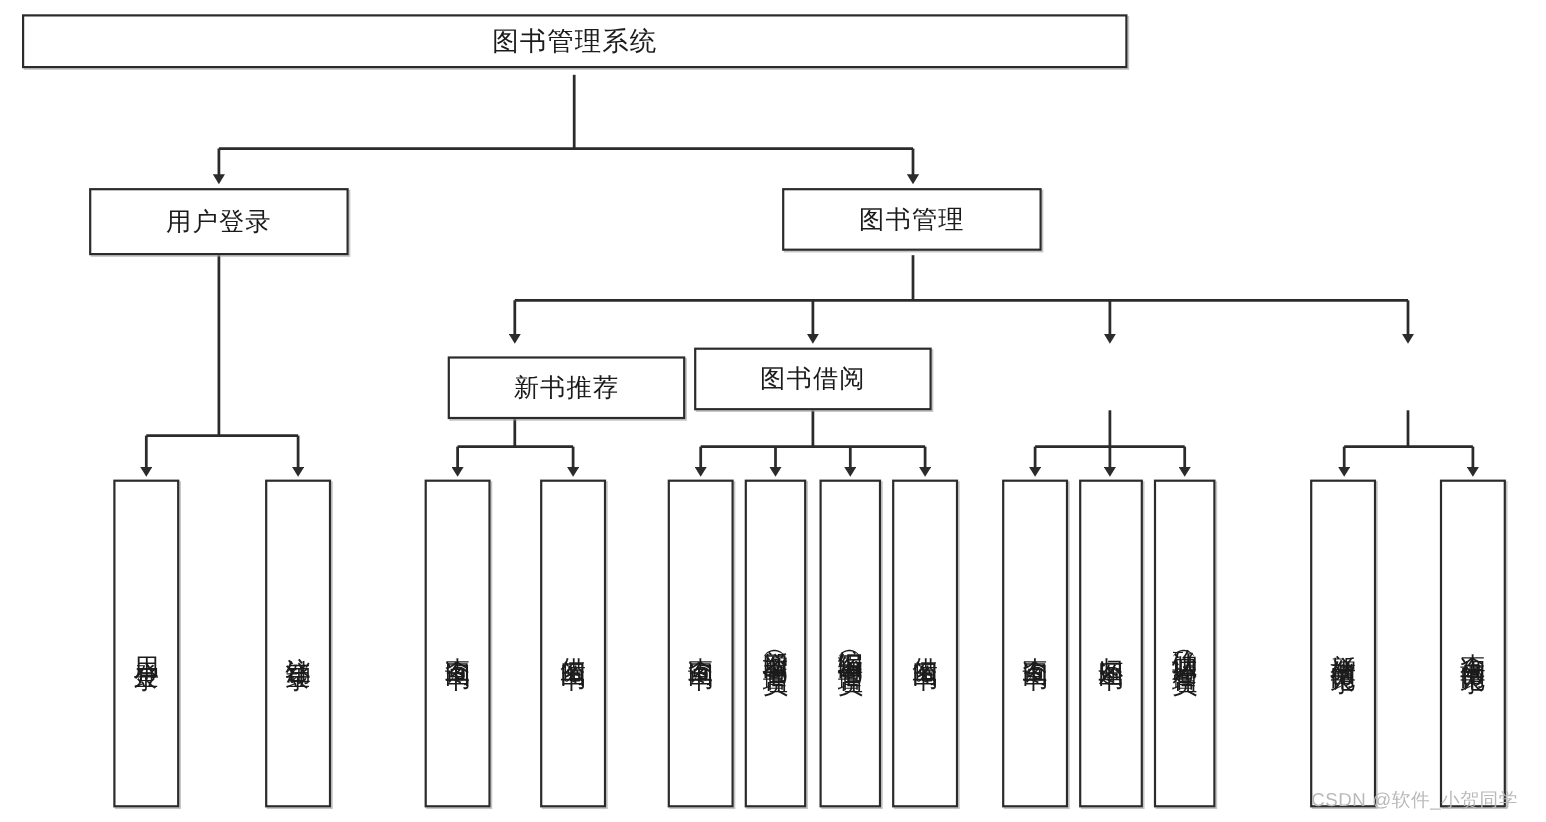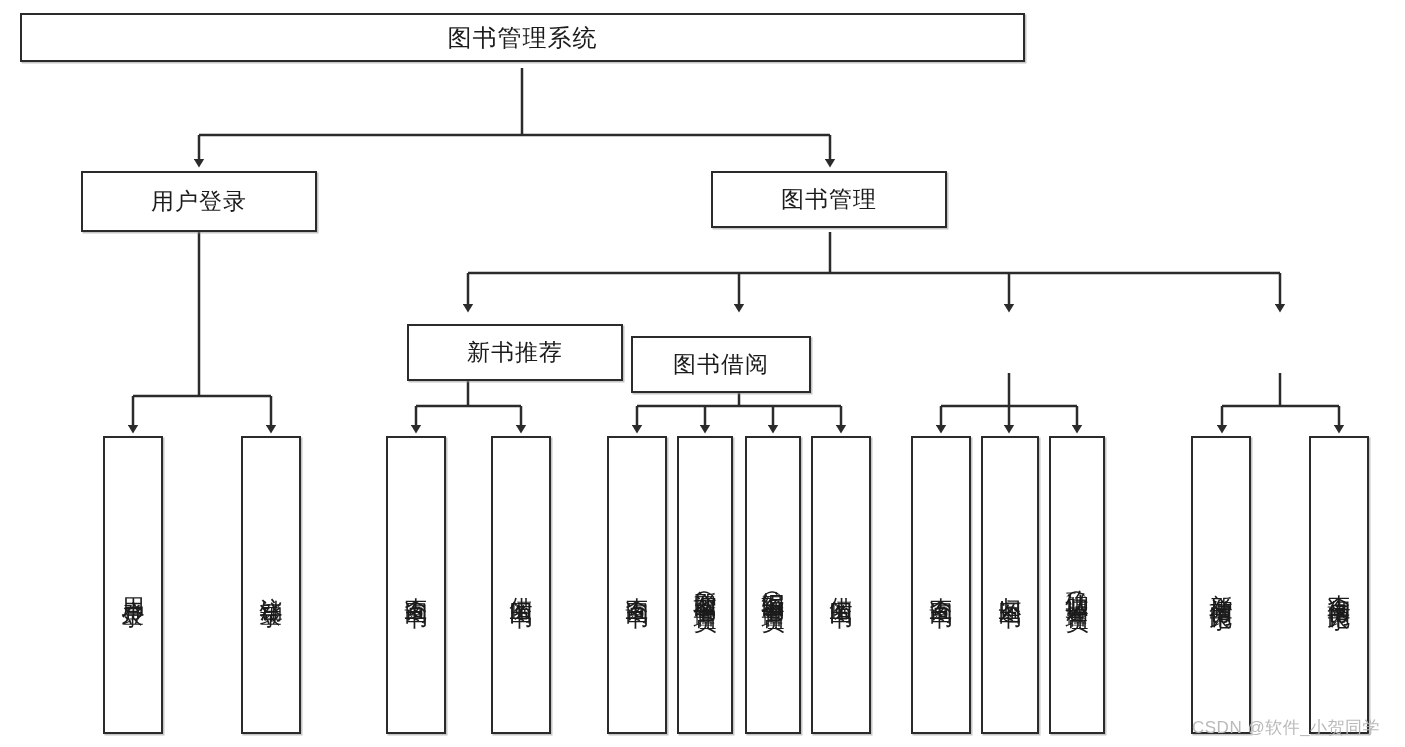--- a/index.html
+++ b/index.html
@@ -130,21 +130,21 @@
   <div class="node" style="left:81px; top:171px; width:236px; height:61px;">
     <span class="label">用户登录</span>
   </div>
   <div class="node" style="left:711px; top:171px; width:236px; height:57px;">
     <span class="label">图书管理</span>
   </div>
 
   <div class="node" style="left:361px; top:324px; width:216px; height:57px;margin-left:46px;">
     <span class="label">新书推荐</span>
   </div>
-  <div class="node" style="left:631px; top:336px; width:180px; height:57px;">
+  <div class="node" style="left:631px; top:316px; width:216px; height:57px;">
     <span class="label">图书借阅</span>
   </div>
 
   <div class="node leaf" style="left:103px; top:436px; width:60px; height:298px;">
     <span class="label">用户登录</span>
   </div>
   <div class="node leaf" style="left:241px; top:436px; width:60px; height:298px;">
     <span class="label">注销登录</span>
   </div>
 

